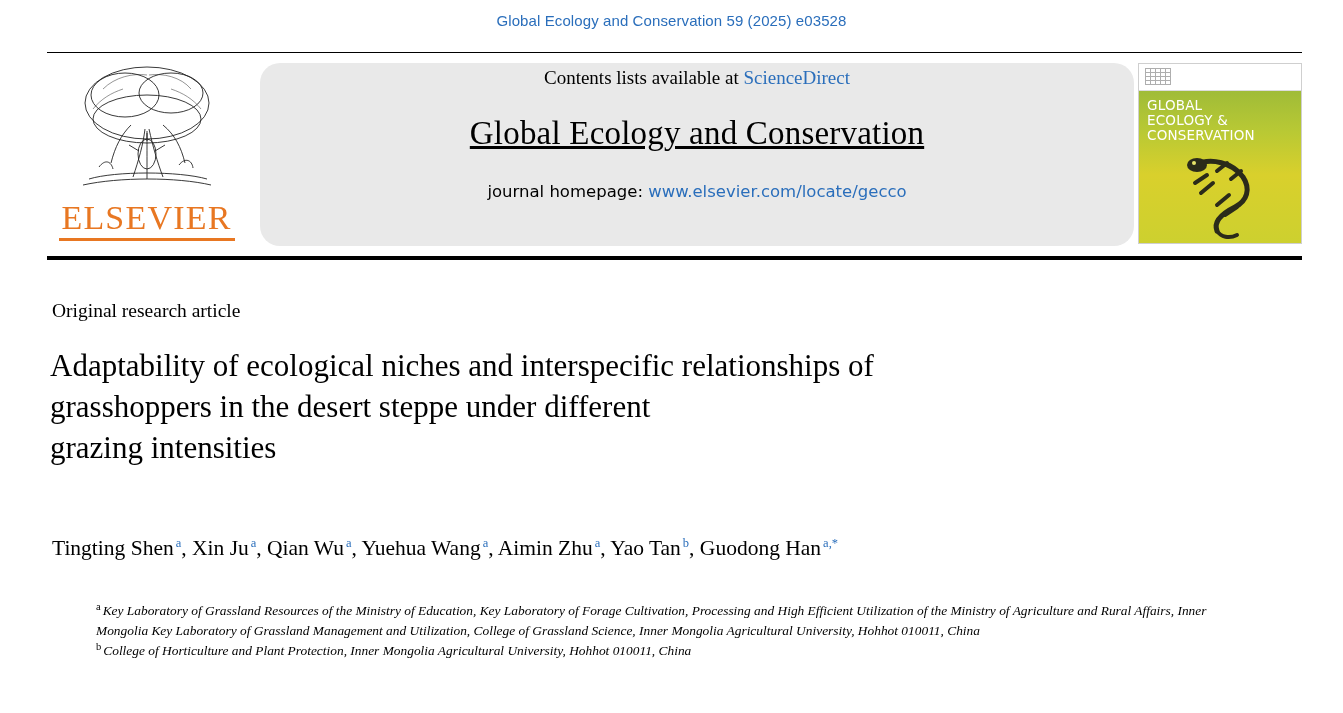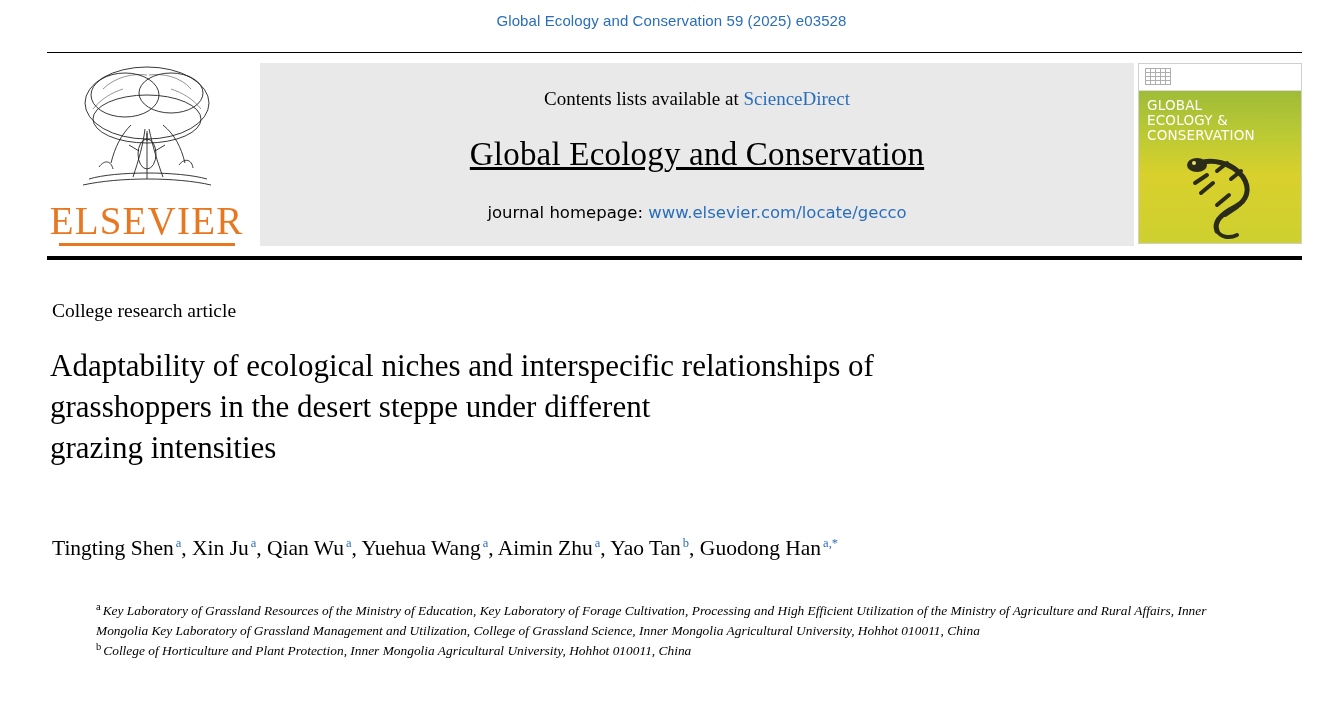--- a/index.html
+++ b/index.html
@@ -58,43 +58,43 @@
     padding-top: 6px;
     box-sizing: border-box;
   }
   .tree-mark {
     width: 176px;
     height: 140px;
     position: relative;
   }
   .elsevier-word {
     font-family: "Liberation Serif", serif;
-    font-size: 39px;
+    font-size: 34px;
     letter-spacing: 1.2px;
     color: #e87722;
     font-weight: 400;
     margin-top: 2px;
     line-height: 1;
   }
   .elsevier-rule {
     width: 176px;
     height: 3px;
     background: #e87722;
     margin-top: 3px;
   }
 
   .journal-band {
     flex: 1 1 auto;
     background: #e9e9e9;
     margin: 10px 0 10px 14px;
     display: flex;
     flex-direction: column;
     align-items: center;
-    justify-content: center;
     box-sizing: border-box;
+    border-radius: 20px;
   }
   .contents-line {
     font-size: 19px;
     margin-top: 4px;
   }
   .contents-line a, .homepage-line a {
     color: #2a6ebb;
     text-decoration: none;
   }
   .journal-title {
@@ -272,21 +272,21 @@
         <path d="M18 20 C34 12, 56 18, 66 32 C74 44, 70 56, 58 62 C46 68, 36 76, 40 86" fill="none" stroke="#2b2b1a" stroke-width="5" stroke-linecap="round"></path>
         <path d="M40 86 C44 92, 52 94, 60 90" fill="none" stroke="#2b2b1a" stroke-width="4" stroke-linecap="round"></path>
         <ellipse cx="20" cy="20" rx="10" ry="7" fill="#2b2b1a"></ellipse>
         <circle cx="17" cy="18" r="2" fill="#e8e46a"></circle>
         <path d="M30 30 l-12 8 M36 38 l-12 10 M52 50 l-12 10 M60 62 l-12 8" stroke="#2b2b1a" stroke-width="4" stroke-linecap="round"></path>
         <path d="M40 26 l10 -8 M54 34 l10 -8" stroke="#2b2b1a" stroke-width="4" stroke-linecap="round"></path>
       </svg>
     </div>
   </div>
 
-  <div class="article-type">College research article</div>
+  <div class="article-type">Original research article</div>
 
   <div class="article-title">
     <div>Adaptability of ecological niches and interspecific relationships of</div>
     <div>grasshoppers in the desert steppe under different</div>
     <div>grazing intensities</div>
   </div>
 
   <div class="authors">
     <span><span>Tingting Shen</span><sup>a</sup></span><span>, </span><span><span>Xin Ju</span><sup>a</sup></span><span>, </span><span><span>Qian Wu</span><sup>a</sup></span><span>, </span><span><span>Yuehua Wang</span><sup>a</sup></span><span>, </span><span><span>Aimin Zhu</span><sup>a</sup></span><span>, </span><span><span>Yao Tan</span><sup>b</sup></span><span>, </span><span><span>Guodong Han</span><sup>a,*</sup></span>
   </div>

